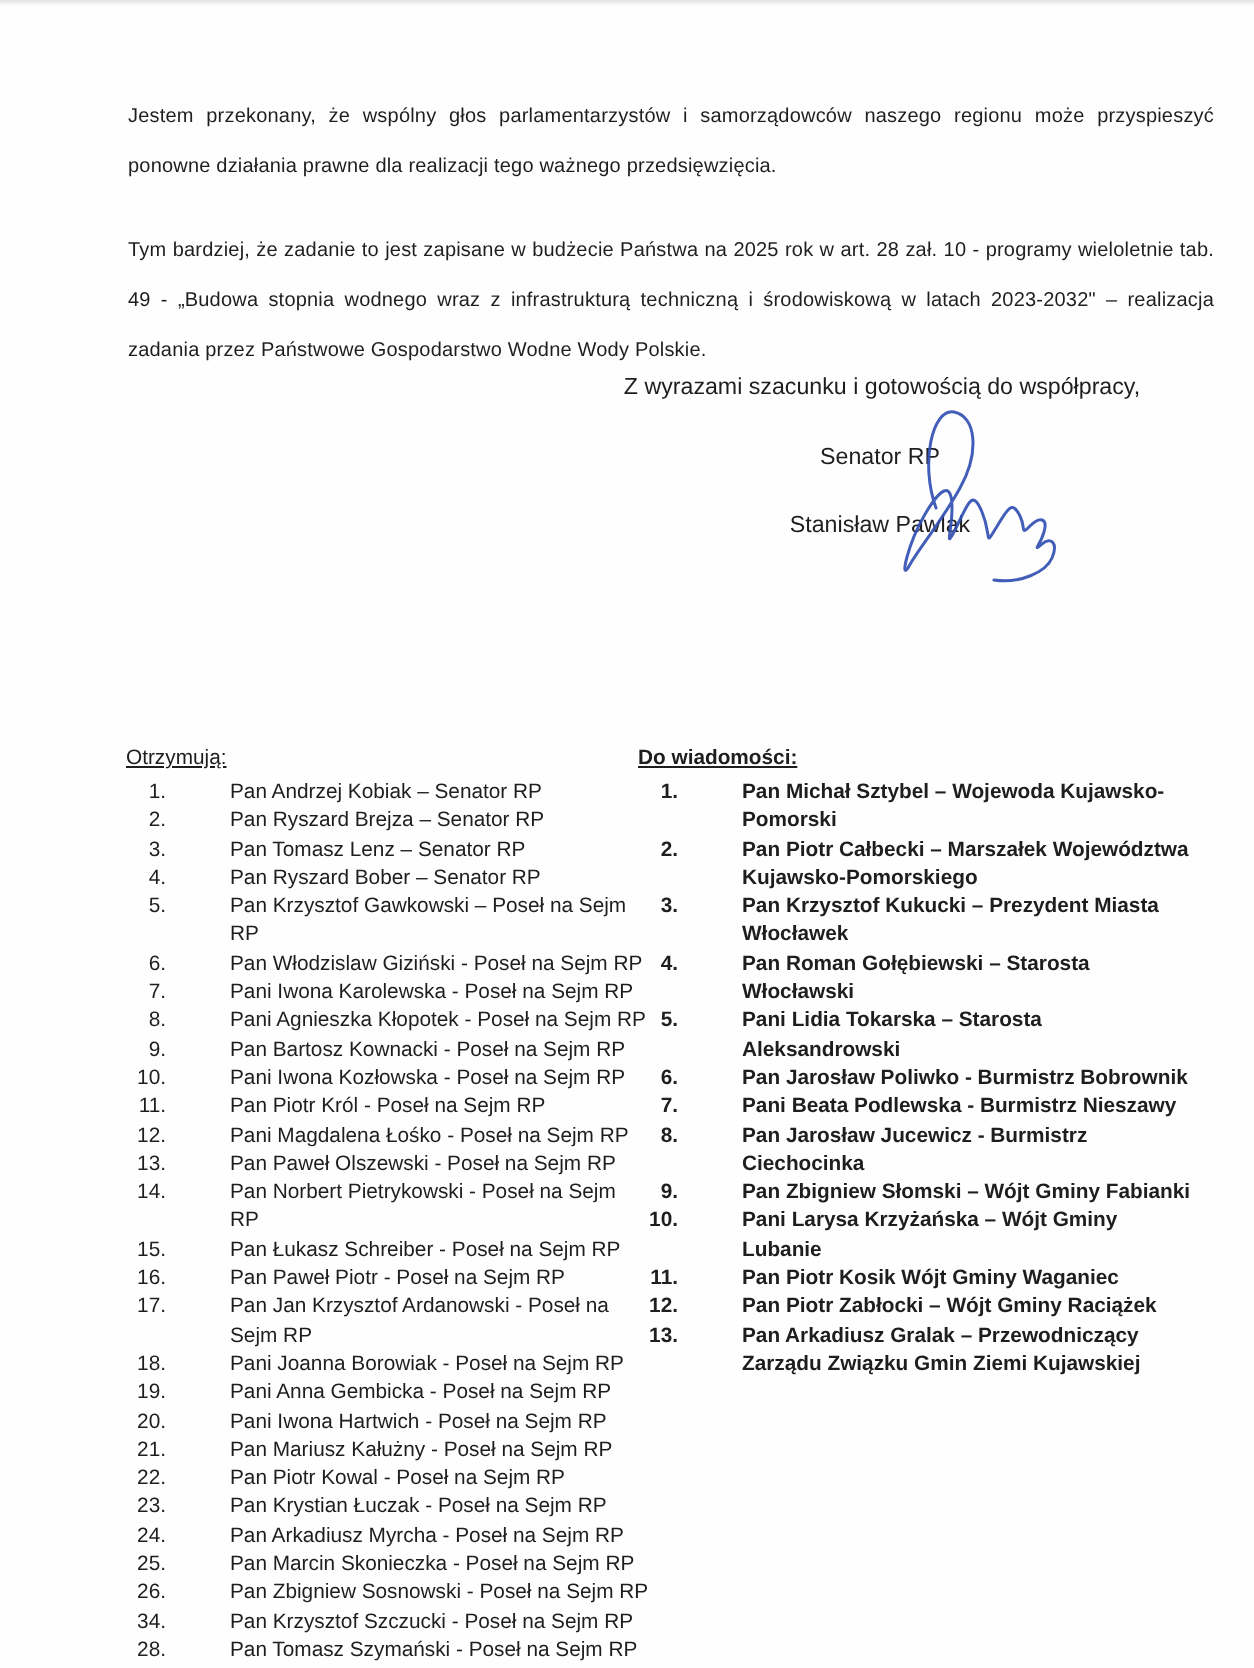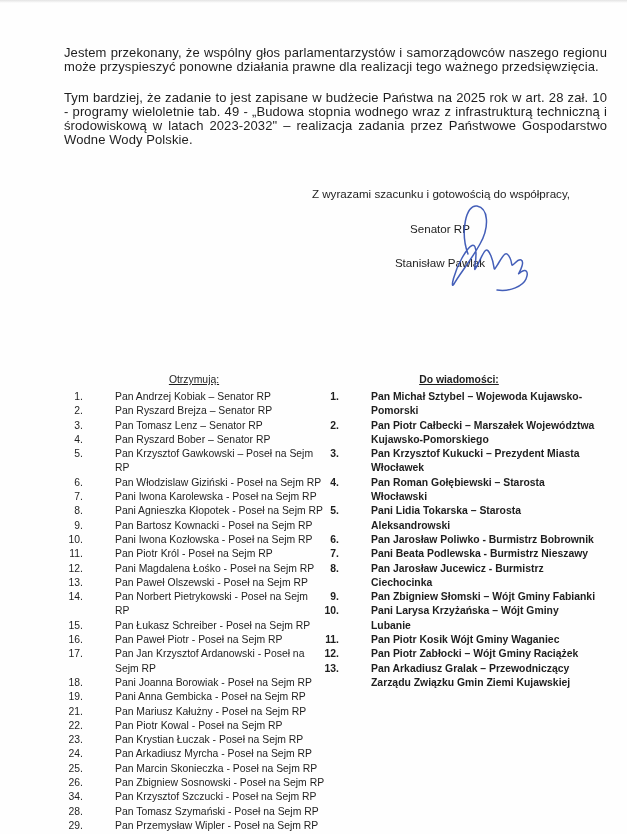--- a/index.html
+++ b/index.html
@@ -24,22 +24,22 @@
     background: linear-gradient(#e3e3e3, rgba(255,255,255,0));
   }
   .body-text {
     position: absolute;
     left: 64px;
     top: 46px;
     width: 543px;
   }
   .body-text p {
     margin: 0 0 17px 0;
-    font-size: 13px;
-    line-height: 14px;
+    font-size: 10px;
+    line-height: 25px;
     text-align: justify;
     letter-spacing: 0.1px;
   }
   .closing-block {
     position: absolute;
     left: 280px;
     top: 186px;
     width: 322px;
     text-align: center;
     font-size: 11.6px;
@@ -74,21 +74,20 @@
     top: 373px;
     font-size: 10.4px;
     line-height: 14.3px;
   }
   .dist-list.left  { left: 63px;  width: 262px; }
   .dist-list.right { left: 319px; width: 280px; font-weight: bold; }
   .dist-heading {
     text-decoration: underline;
     margin-bottom: 3px;
     line-height: 14px;
-    text-align: center;
   }
   .dist-row {
     display: flex;
     align-items: flex-start;
   }
   .dist-num {
     flex: none;
     width: 20px;
     text-align: right;
     margin-right: 8px;
@@ -212,20 +211,24 @@
       <div class="dist-row">
         <span class="dist-num">18.</span>
         <span class="dist-txt">Pani Joanna Borowiak - Poseł na Sejm RP</span>
       </div>
 
       <div class="dist-row">
         <span class="dist-num">19.</span>
         <span class="dist-txt">Pani Anna Gembicka - Poseł na Sejm RP</span>
       </div>
 
+      <div class="dist-row">
+        <span class="dist-num">20.</span>
+        <span class="dist-txt">Pani Iwona Hartwich - Poseł na Sejm RP</span>
+      </div>
 
       <div class="dist-row">
         <span class="dist-num">21.</span>
         <span class="dist-txt">Pan Mariusz Kałużny - Poseł na Sejm RP</span>
       </div>
 
       <div class="dist-row">
         <span class="dist-num">22.</span>
         <span class="dist-txt">Pan Piotr Kowal - Poseł na Sejm RP</span>
       </div>

